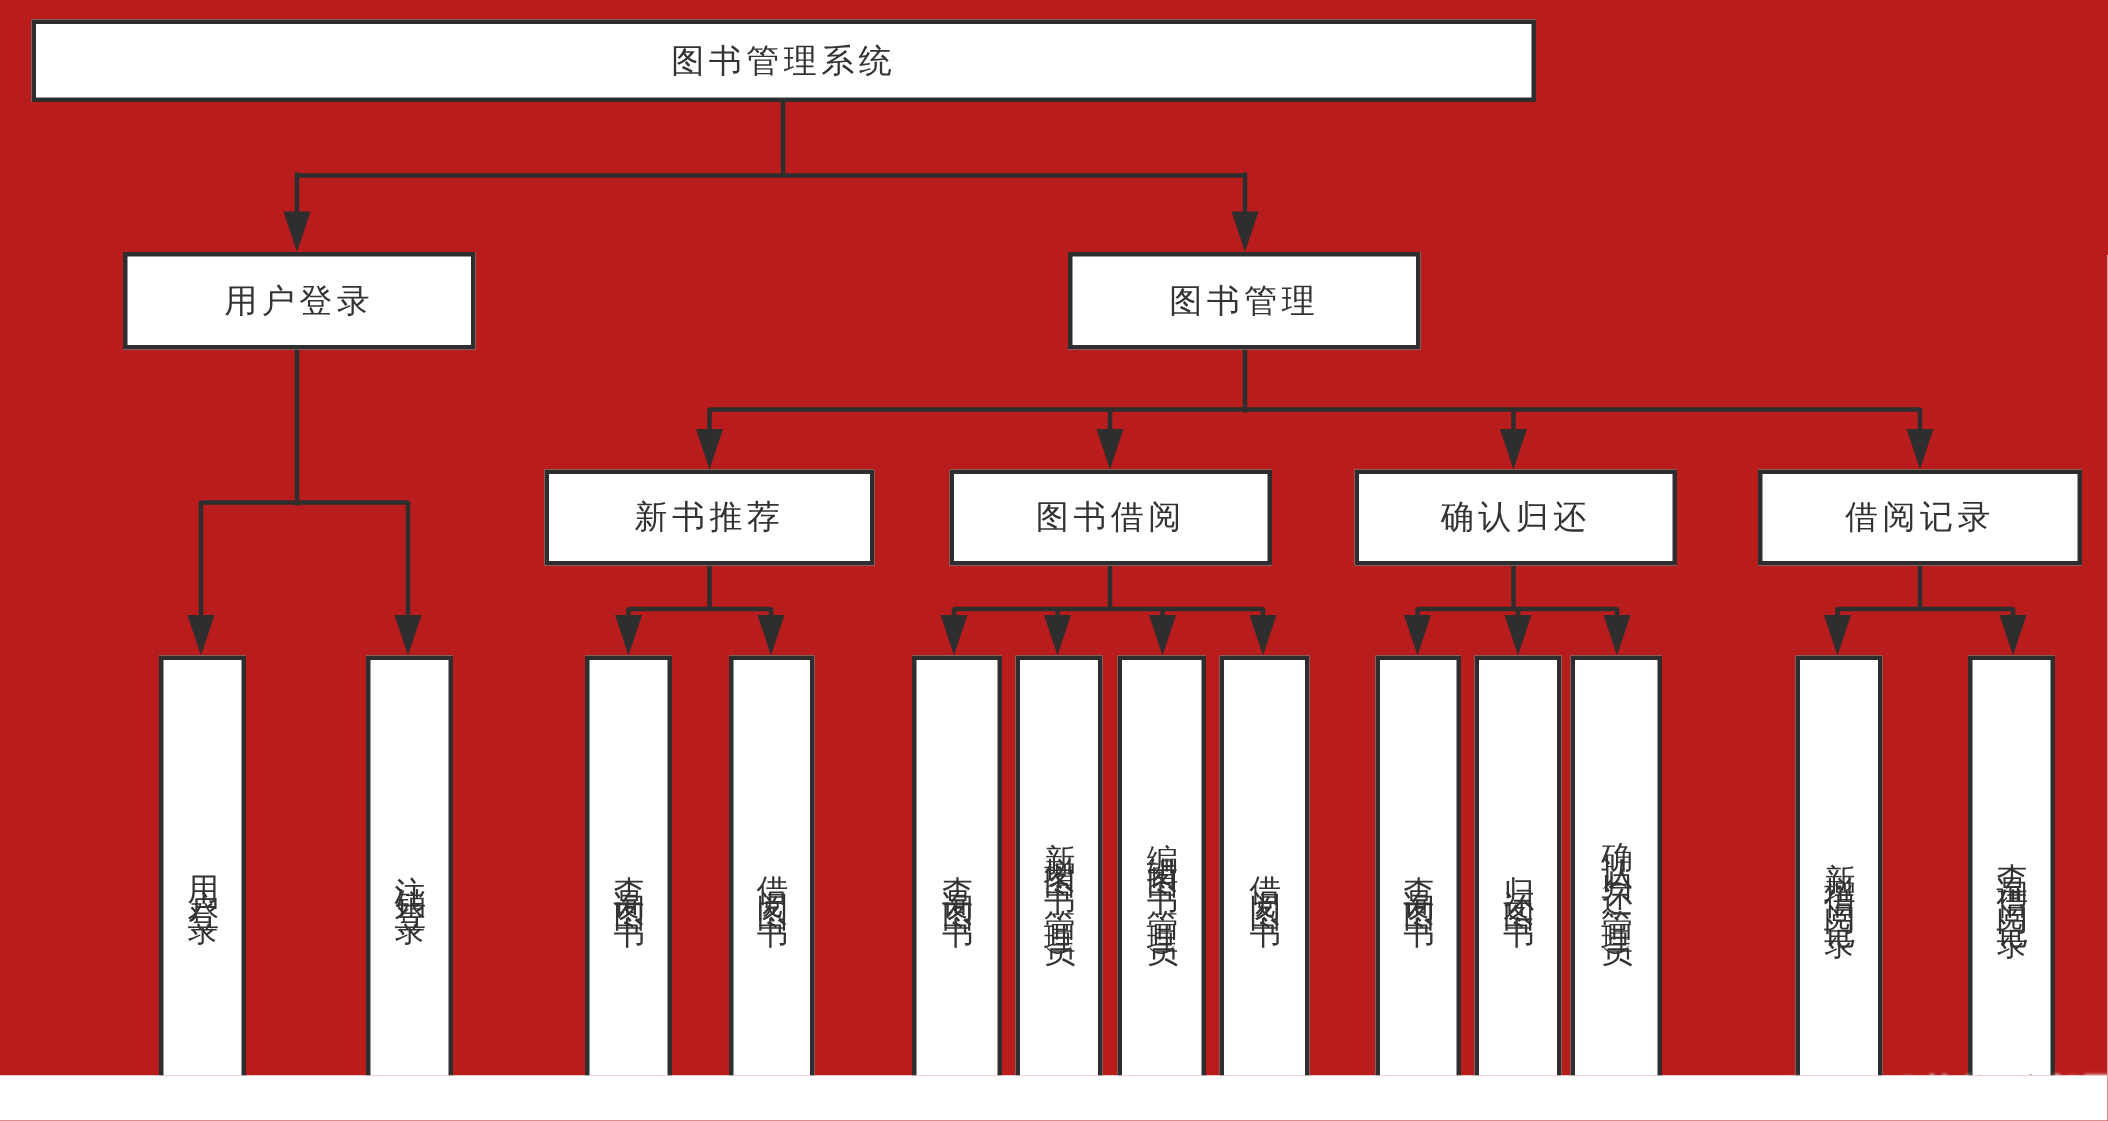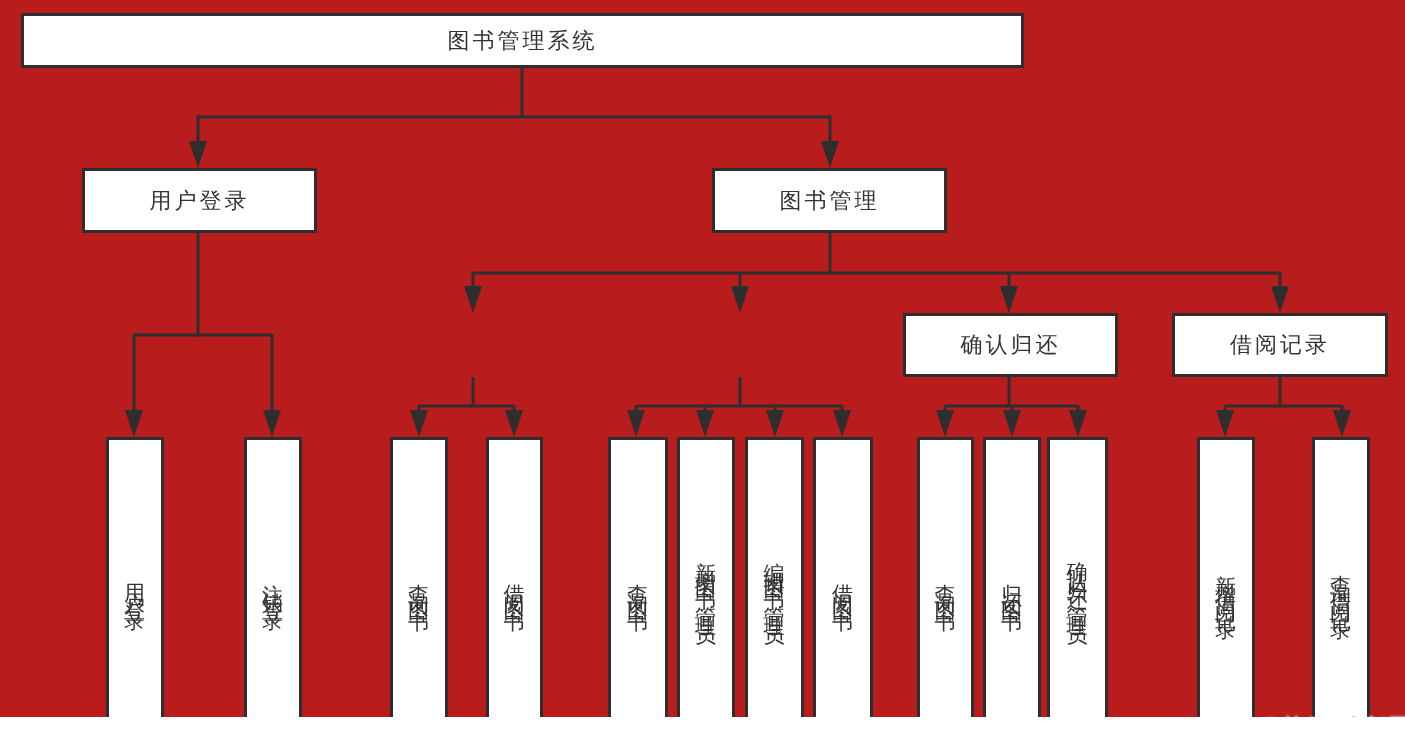--- a/index.html
+++ b/index.html
@@ -127,20 +127,22 @@
       <polygon points="1216,410 1234,410 1225,437"></polygon>
       <polygon points="1333,410 1351,410 1342,437"></polygon>
     </g>
   </svg>
 
   <div class="node hnode" style="left:21px;top:13px;width:1003px;height:55px;">图书管理系统</div>
 
   <div class="node hnode" style="left:82px;top:168px;width:235px;height:65px;">用户登录</div>
   <div class="node hnode" style="left:712px;top:168px;width:235px;height:65px;">图书管理</div>
 
+  <div class="node hnode" style="left:363px;top:313px;width:220px;height:64px;">新书推荐</div>
+  <div class="node hnode" style="left:633px;top:313px;width:215px;height:64px;">图书借阅</div>
   <div class="node hnode" style="left:903px;top:313px;width:215px;height:64px;">确认归还</div>
   <div class="node hnode" style="left:1172px;top:313px;width:216px;height:64px;text-align:right;">借阅记录</div>
 
   <div class="node vnode" style="left:106px;width:58px;">用户登录</div>
   <div class="node vnode" style="left:244px;width:58px;">注销登录</div>
 
   <div class="node vnode" style="left:390px;width:58px;">查询图书</div>
   <div class="node vnode" style="left:486px;width:57px;">借阅图书</div>
 
   <div class="node vnode" style="left:608px;width:60px;">查询图书</div>

